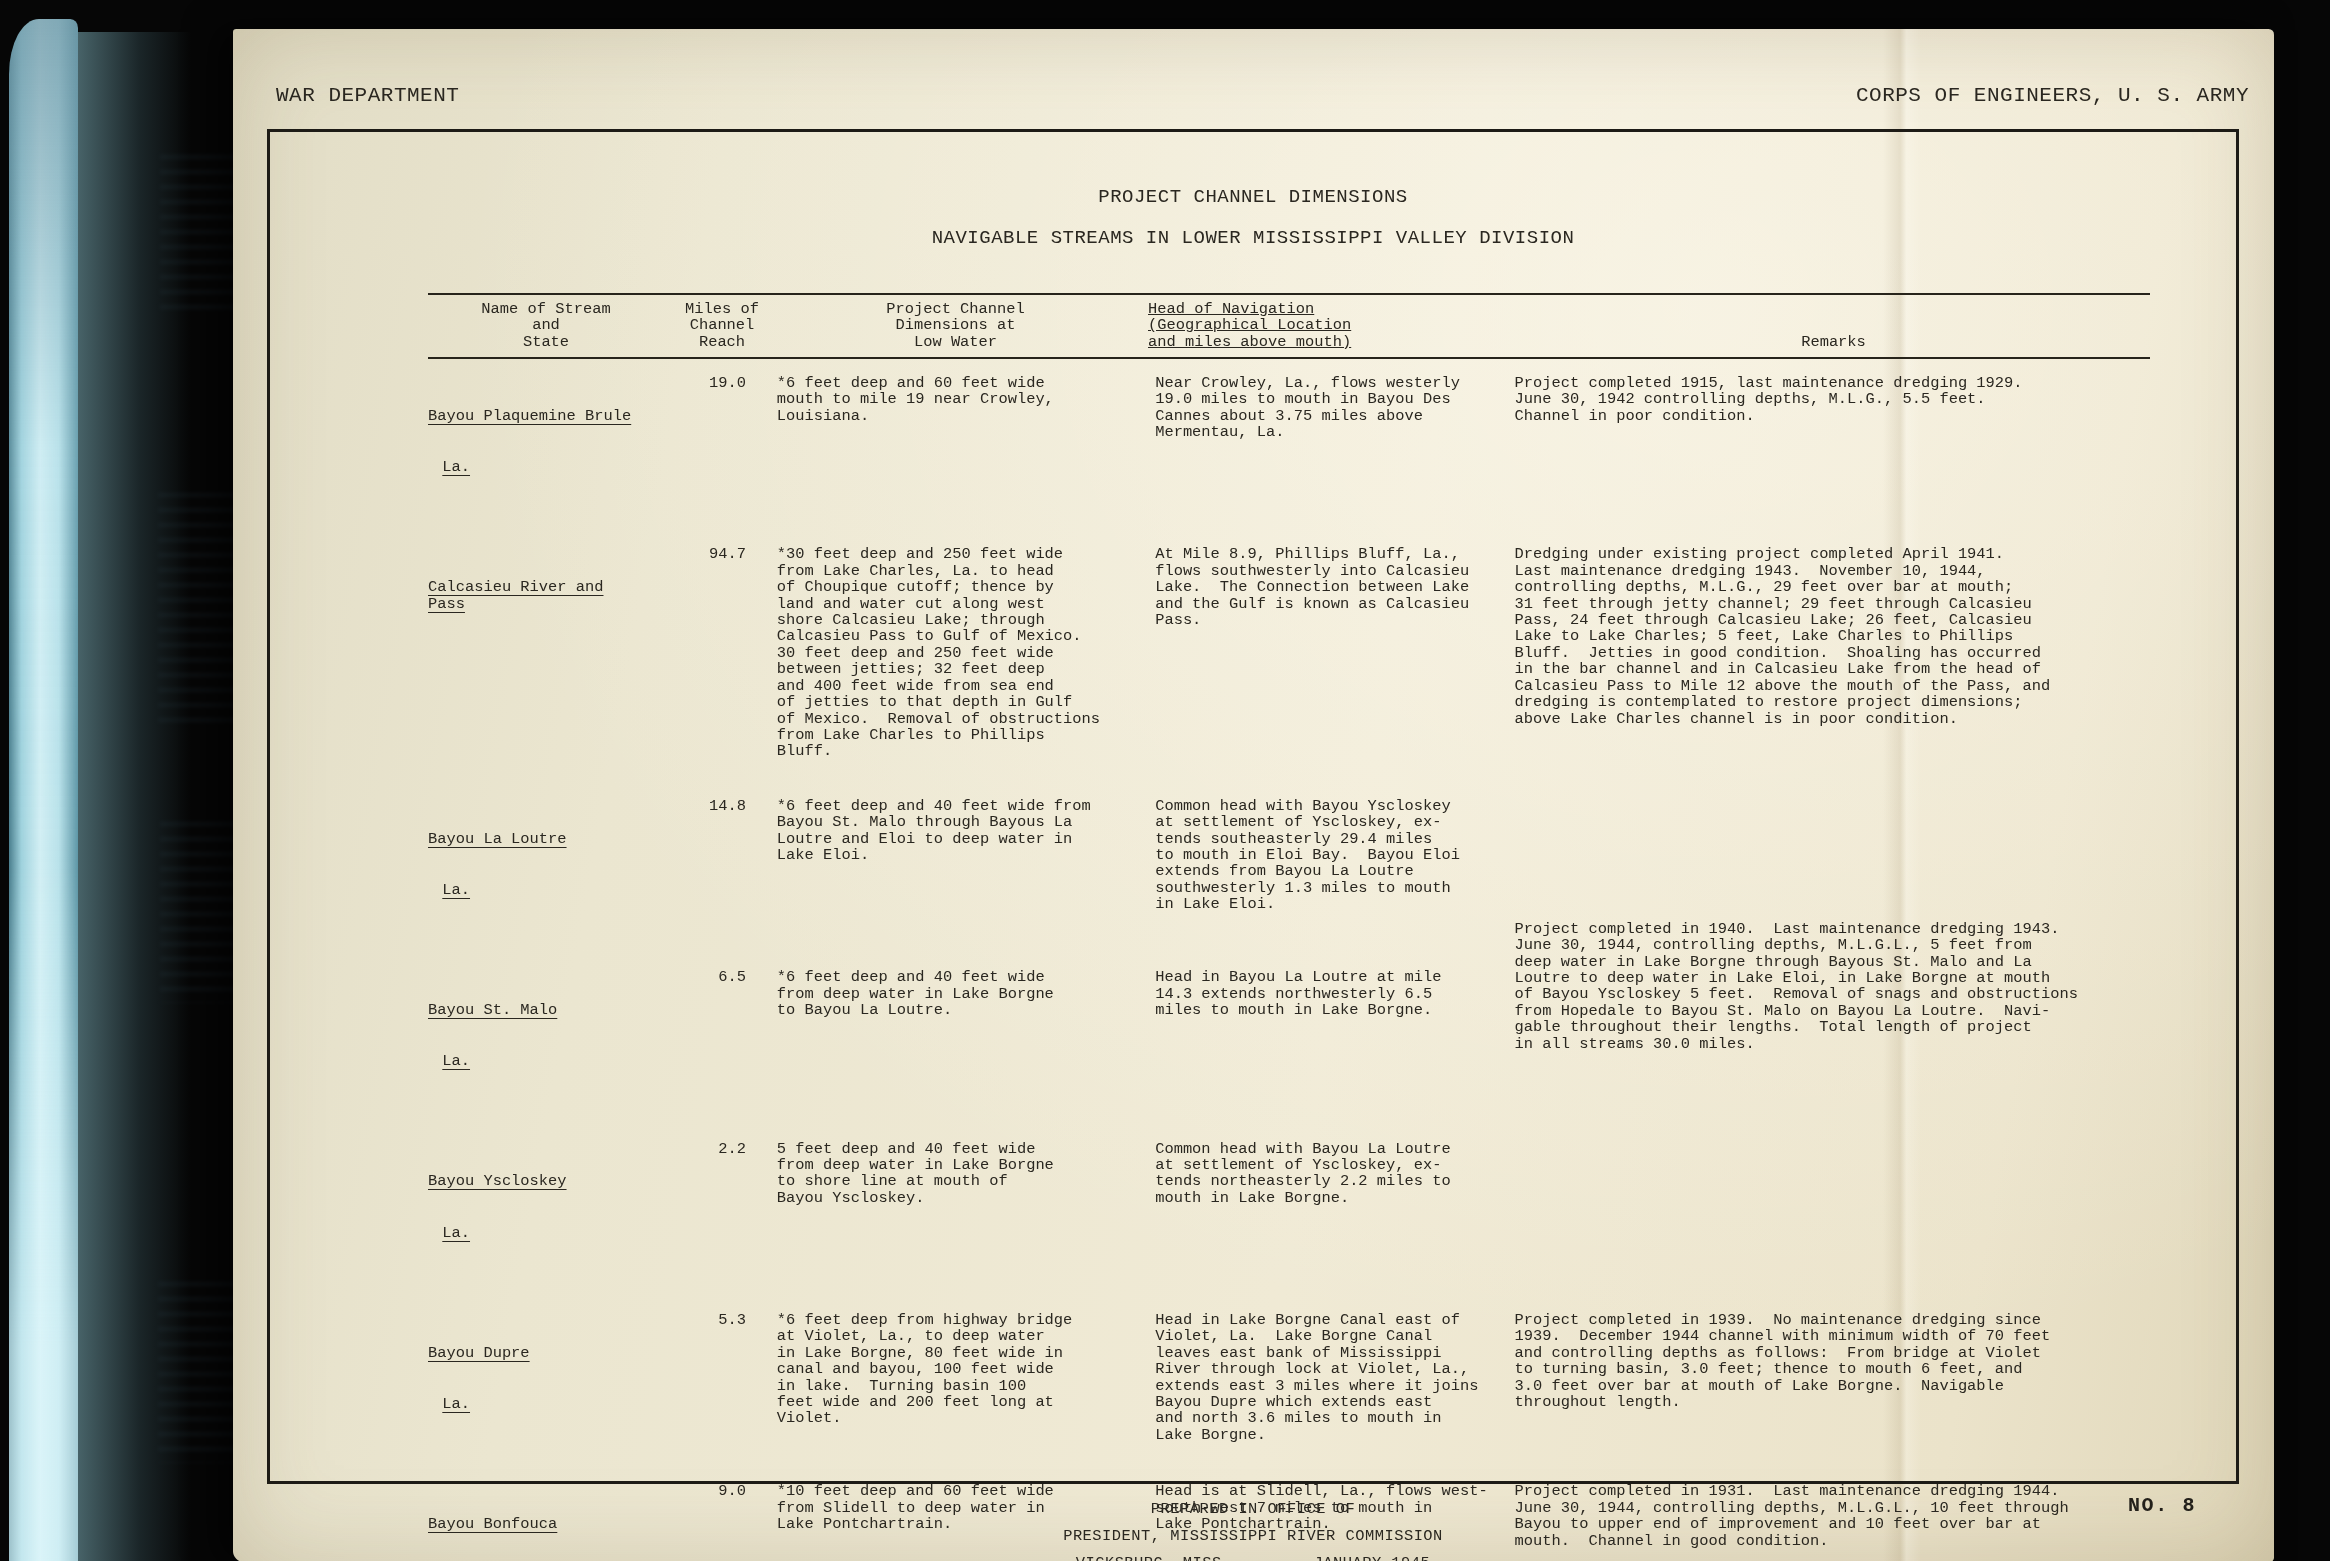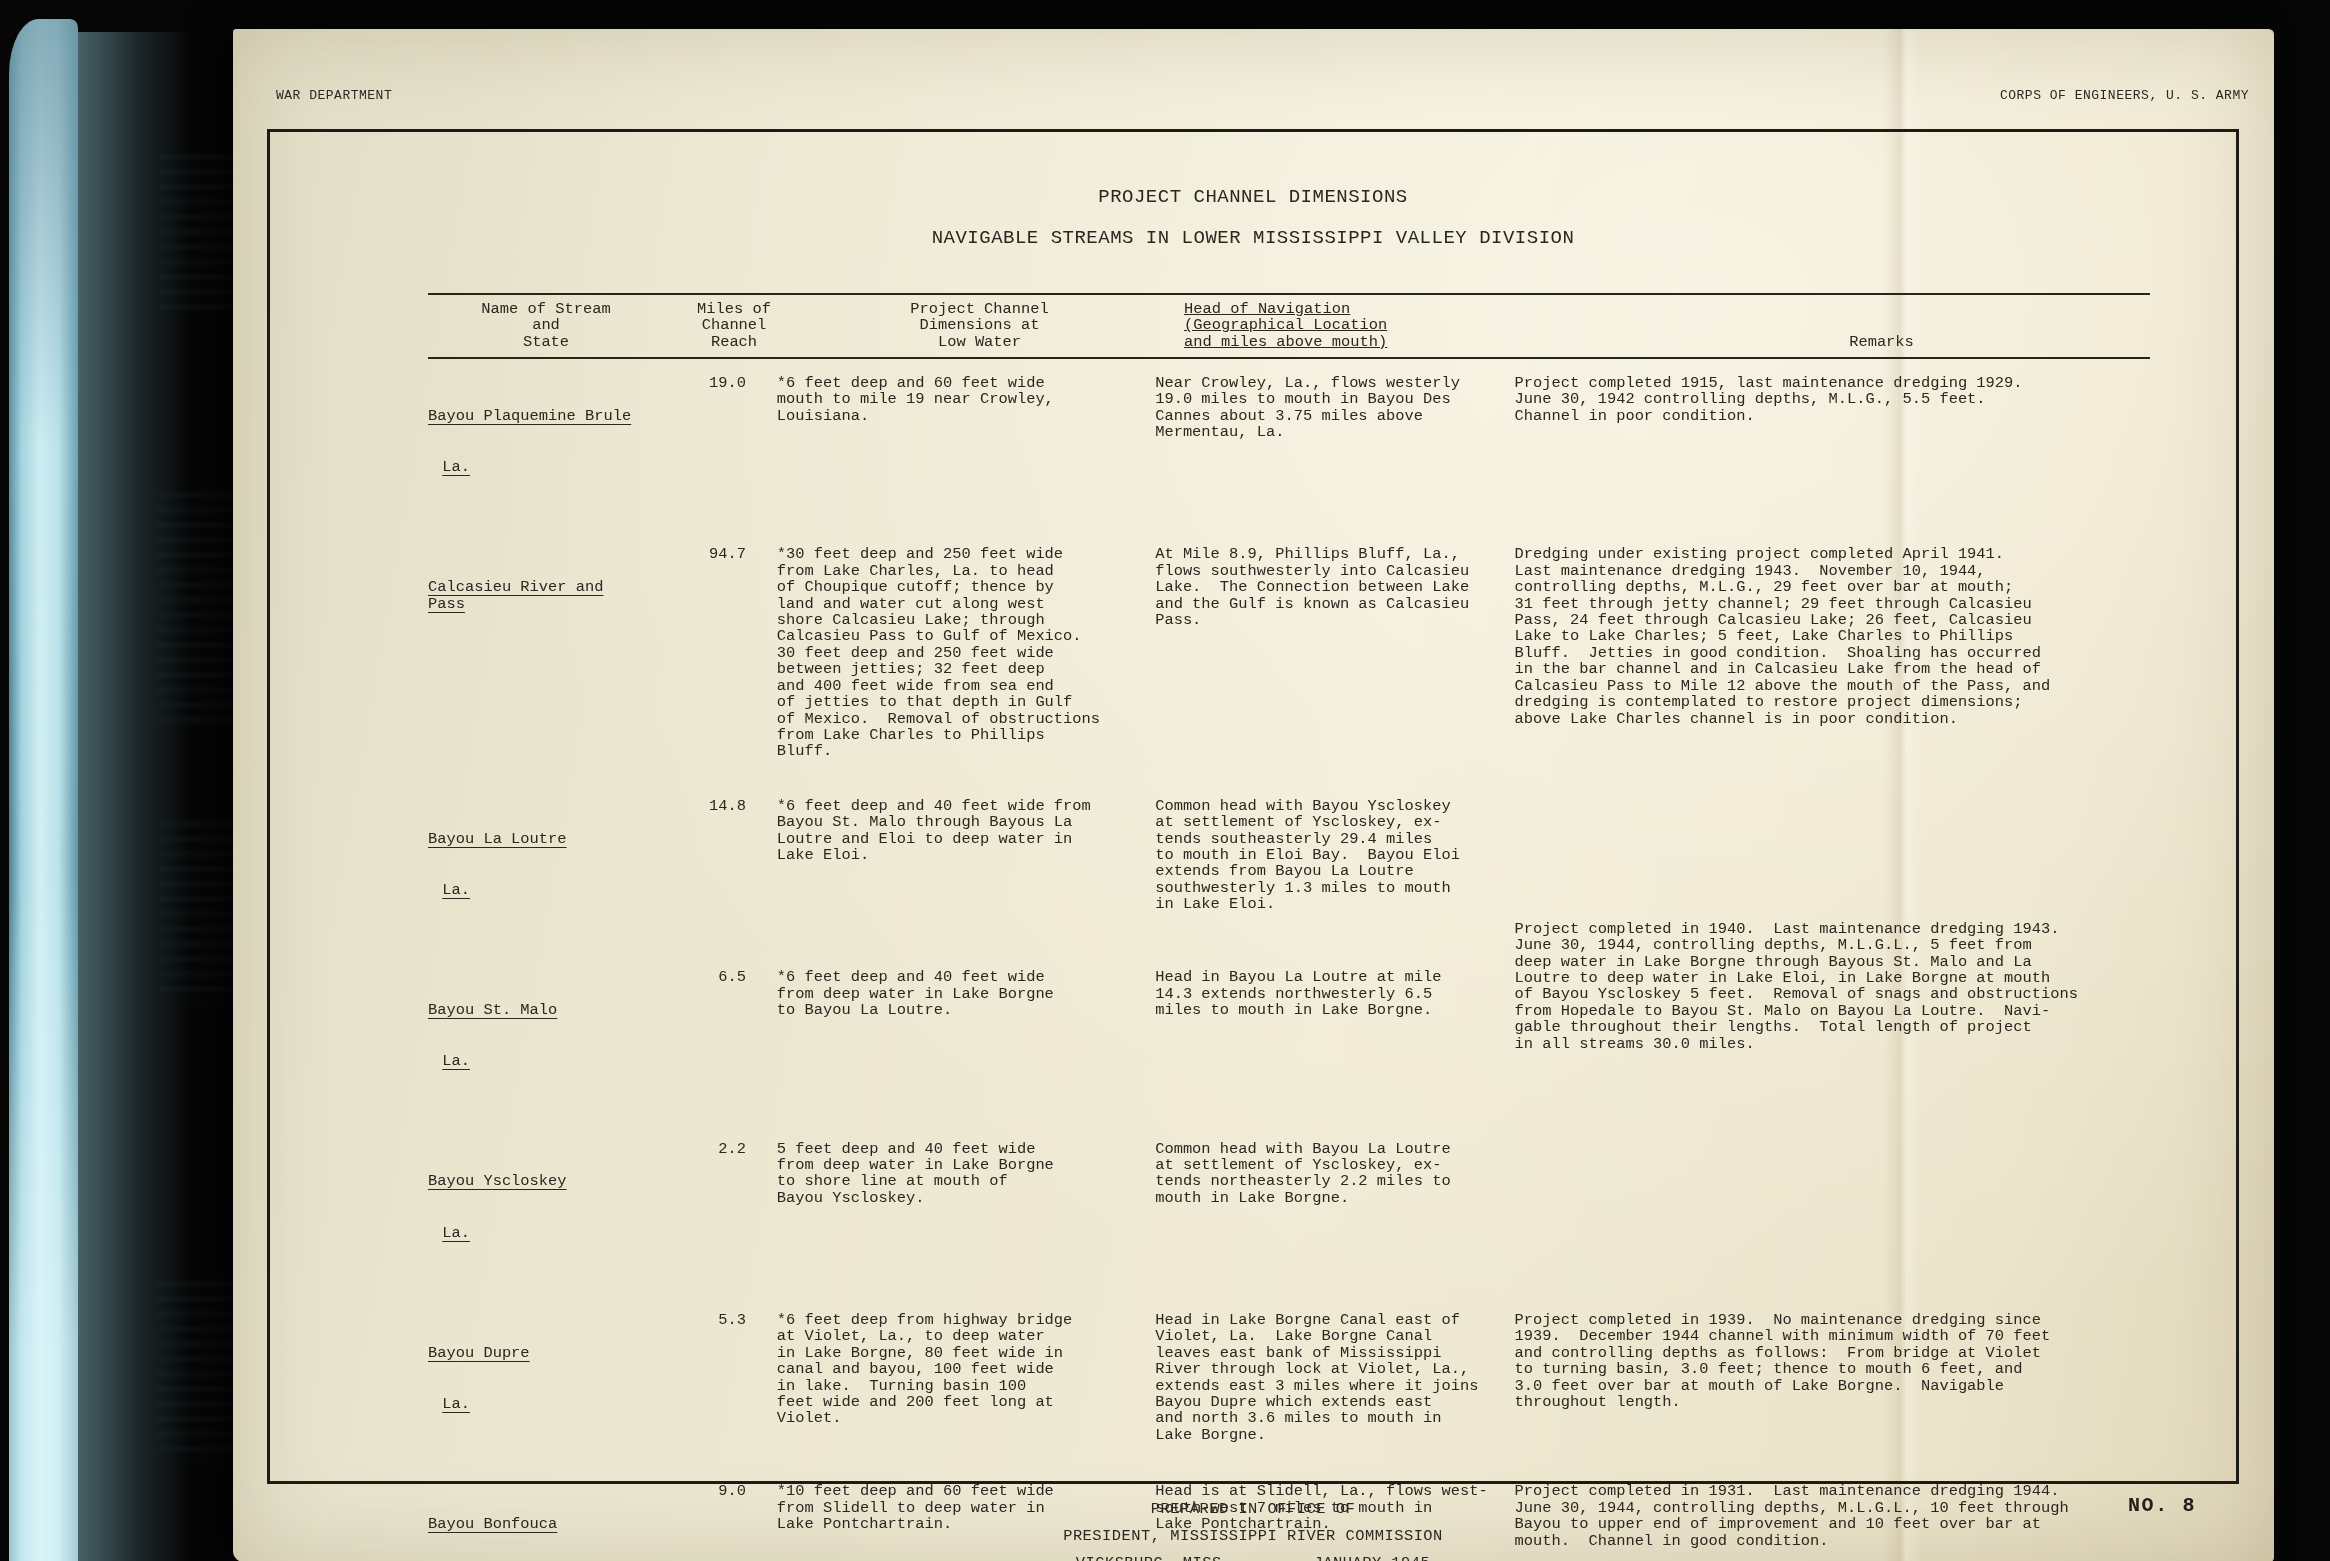--- a/index.html
+++ b/index.html
@@ -44,38 +44,38 @@
   }
   .crease {
     position: absolute; left: 1650px; top: 0; bottom: 0; width: 38px;
     background: linear-gradient(90deg, rgba(0,0,0,0), rgba(140,120,80,0.14) 45%, rgba(255,255,250,0.22) 62%, rgba(0,0,0,0));
     pointer-events: none;
   }
 
   .masthead {
     position: absolute; left: 43px; right: 25px; top: 58px;
     display: flex; justify-content: space-between; align-items: baseline;
-    font-size: 13px; line-height: 17.5px; letter-spacing: 0.5px;
+    font-size: 21px; line-height: 17.5px; letter-spacing: 0.5px;
   }
 
   .frame {
     position: absolute; left: 34px; top: 100px; width: 1972px; height: 1355px;
     border: 3.8px solid #1d1b16; box-sizing: border-box;
   }
 
   .doc-title  { text-align: center; font-size: 19px; line-height: 16.4px; letter-spacing: 0.5px; }
   .doc-title.t1 { margin-top: 57px; }
   .doc-title.t2 { margin-top: 25px; }
 
   .table { margin: 47px 0 0 158px; width: 1722px; font-size: 15.4px; line-height: 16.4px; }
 
   .thead {
     display: grid;
     grid-template-columns: 236px 82px 351px 356px 625px;
-    column-gap: 29px;
+    column-gap: 17px;
     border-top: 2.2px solid #27241b;
     border-bottom: 2.7px solid #27241b;
     padding: 5.5px 0 6.6px 0;
   }
   .th { white-space: pre-wrap; text-align: center; }
   .th.left { text-align: left; text-decoration: underline; }
   .th.bottom { align-self: end; }
 
   .tbody {
     display: grid;

